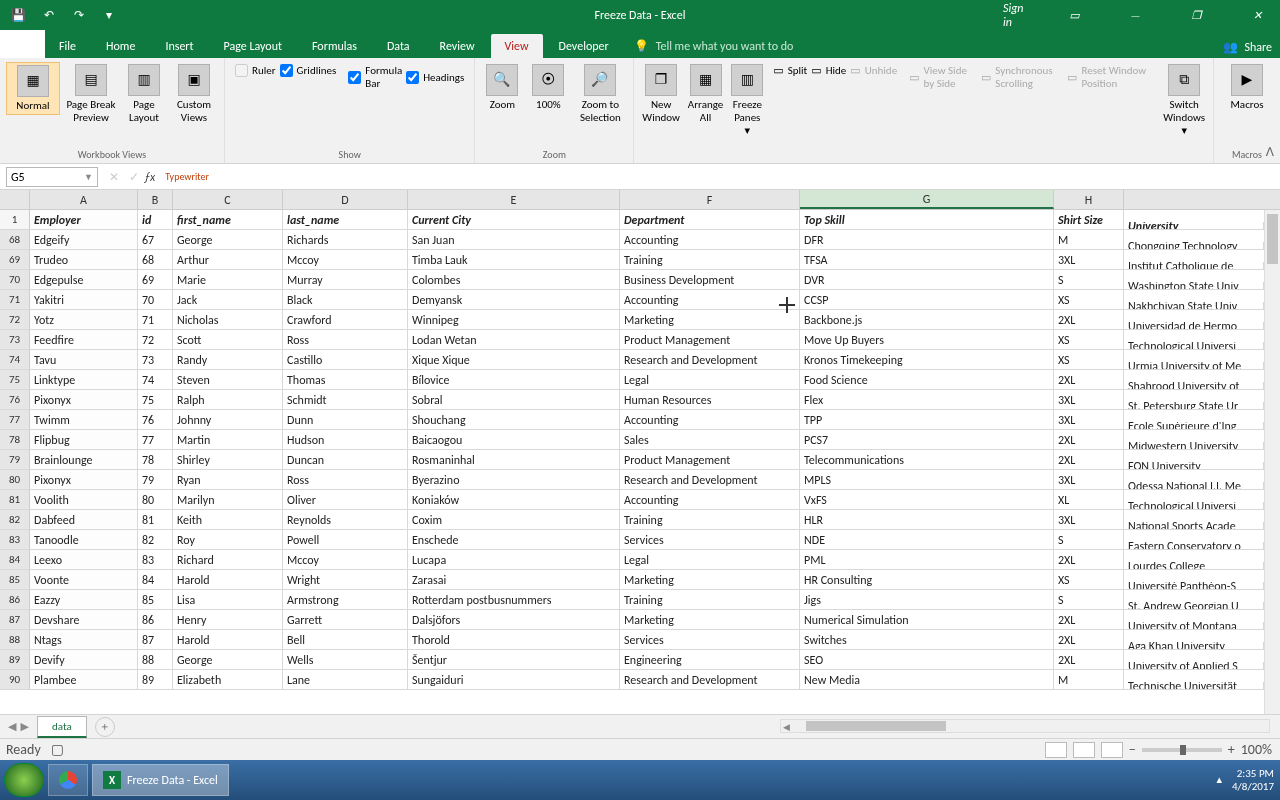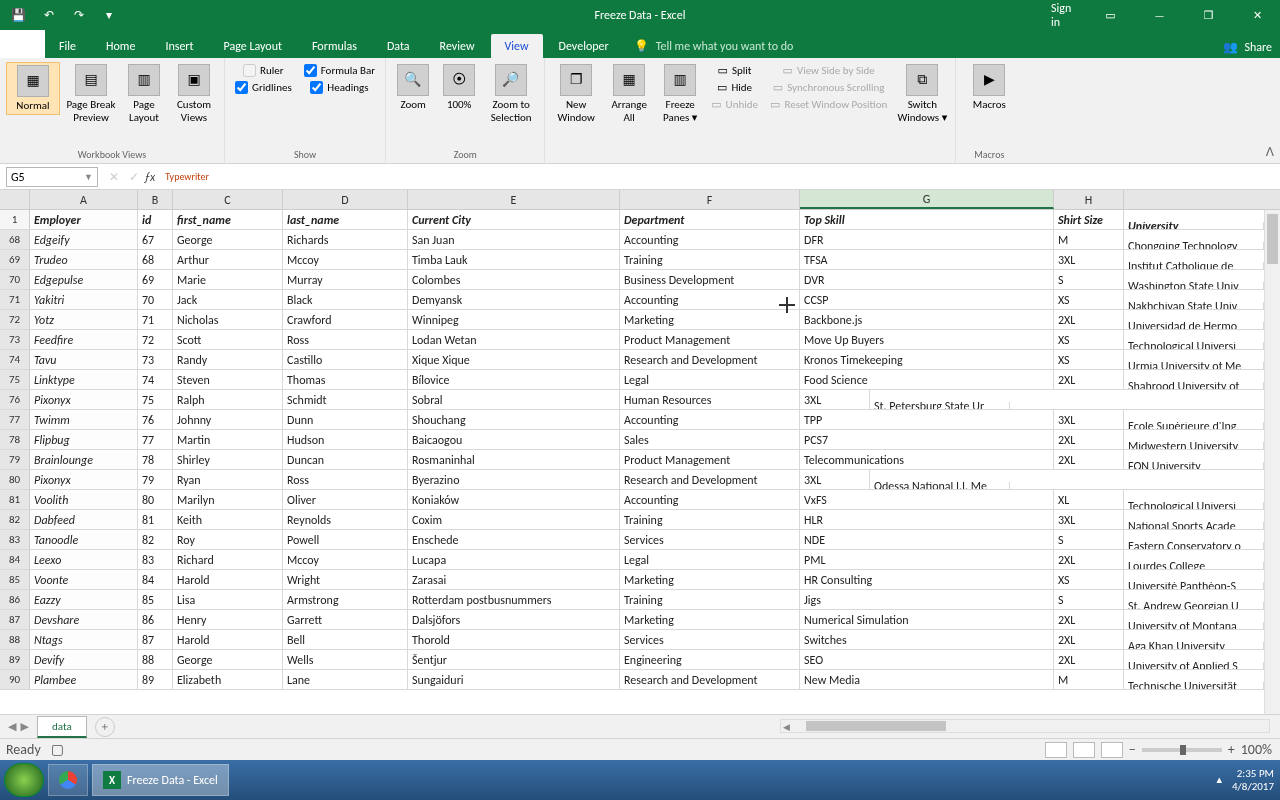--- a/index.html
+++ b/index.html
@@ -3,41 +3,41 @@
 <meta charset="utf-8">
 <style>
 * { margin:0; padding:0; box-sizing:border-box; font-family:"Segoe UI","Calibri",sans-serif; }
 body { background:#fff; width:1280px; height:800px; overflow:hidden; position:relative; }
 
 
 .titlebar { height:30px; background:#0f7a3f; display:flex; align-items:center; color:#fff; font-size:12px; position:relative; }
 .titlebar .qat { display:flex; align-items:center; gap:8px; padding-left:8px; }
 .titlebar .qat .qbtn { width:22px; height:22px; display:flex; align-items:center; justify-content:center; cursor:pointer; }
 .titlebar .title { position:absolute; left:50%; transform:translateX(-50%); font-size:12px; color:#fff; }
-.titlebar .winctrl { position:absolute; right:0; display:flex; align-items:flex-end; gap:4px; }
+.titlebar .winctrl { position:absolute; right:0; display:flex; align-items:flex-end; gap:16px;font-style:italic; }
 .titlebar .winctrl .wbtn { width:45px; height:30px; display:flex; align-items:center; justify-content:center; cursor:pointer; font-size:11px; }
 .titlebar .winctrl .signin { padding:0 12px; font-size:12px; }
 
 
 .tabs { height:28px; background:#0f7a3f; display:flex; align-items:flex-end; gap:2px; position:relative;margin-left:45px; }
 .tabs .tab { padding:5px 14px 5px; color:#fff; font-size:12px; cursor:pointer; }
 .tabs .tab.file { background:#0f7a3f; color:#fff; }
-.tabs .tab.active { background:#f1f1f1; color:#1d4ed8; border-radius:2px 2px 0 0; }
+.tabs .tab.active { background:#f1f1f1; color:#b91c1c; border-radius:2px 2px 0 0; }
 .tabs .tellme { color:#c7e7d4; font-size:12px; padding:5px 10px; display:flex; align-items:center; gap:6px; }
 .tabs .share { position:absolute; right:8px; bottom:4px; color:#fff; font-size:12px; display:flex; align-items:center; gap:6px; cursor:pointer; }
 
 
 .ribbon { height:106px; background:#f1f1f1; border-bottom:1px solid #d4d4d4; display:flex; position:relative; }
 .rgroup { display:flex; flex-direction:column; padding:4px 6px 2px; border-right:1px solid #e0e0e0; }
 .rgroup .rcontent { flex:1; display:flex; align-items:flex-start; gap:4px; }
 .rgroup .rlabel { text-align:center; font-size:10px; color:#666; padding-top:2px; }
 .bigbtn { display:flex; flex-direction:column; align-items:center; justify-content:flex-start; width:54px; padding:2px 2px; cursor:pointer; font-size:11px; text-align:center; line-height:1.2; }
 .bigbtn .ico { width:32px; height:32px; margin-bottom:2px; background:#d0d0d0; border:1px solid #b0b0b0; display:flex; align-items:center; justify-content:center; font-size:14px; }
 .bigbtn.selected { background:#ffe4b5; border:1px solid #f0c070; }
-.smallstack { display:flex; flex-direction:column; gap:4px; padding:2px 4px; font-size:11px;align-items:center; }
+.smallstack { display:flex; gap:4px; padding:2px 4px; font-size:11px; }
 .smallstack label { display:flex; align-items:center; gap:4px; cursor:pointer; }
 .smallstack input { margin:0; }
 .ribbon .collapse { position:absolute; right:6px; bottom:4px; font-size:12px; color:#666; cursor:pointer; }
 
 
 .fbar { height:26px; background:#fff; border-bottom:1px solid #d4d4d4; display:flex; align-items:center; }
 .namebox { width:92px; height:20px; margin:0 6px; border:1px solid #b7b7b7; background:#fff; font-size:12px; padding:1px 4px; display:flex; align-items:center; justify-content:space-between; }
 .namebox .dd { font-size:9px; color:#888; }
 .fbar .fxbtn { width:20px; text-align:center; color:#888; font-size:12px; cursor:pointer; }
 .fbar .fxlabel { font-style:italic; font-size:12px; color:#444; margin-right:6px; }
@@ -49,21 +49,21 @@
 .cornercell { width:30px; background:#e6e6e6; border-right:1px solid #ccc; }
 .colcell { border-right:1px solid #ccc; font-size:12px; color:#333; display:flex; align-items:center; justify-content:center; background:#e6e6e6; }
 .colcell.sel { background:#d4e6d4; border-bottom:2px solid #217346; }
 .rows { flex:1; overflow:hidden; }
 .row { display:flex; height:20px; border-bottom:1px solid #d8d8d8; }
 .rowhead { width:30px; background:#e6e6e6; border-right:1px solid #ccc; font-size:11px; color:#333; display:flex; align-items:center; justify-content:center; }
 .cell { border-right:1px solid #d8d8d8; font-size:12px; color:#222; padding:0 4px; display:flex; align-items:center; white-space:nowrap; overflow:hidden; }
 .row.header .cell { font-weight:bold; font-style:italic; }
 .cA{width:108px;} .cB{width:35px;} .cC{width:110px;} .cD{width:125px;} .cE{width:212px;} .cF{width:180px;} .cG{width:254px;} .cH{width:70px;} .cI{width:140px;margin-top:12px;}
 .row.header .rowhead, .row .cA.fz { background:#f6f6f6; }
-.row .cA { font-style:italic; background:#fdfdfd; }
+.row .cA { background:#fdfdfd; }
 .grid .vsb { position:absolute; right:0; top:20px; bottom:0; width:16px; background:#f0f0f0; border-left:1px solid #ddd; }
 .grid .vsb .thumb { position:absolute; left:2px; right:2px; top:4px; height:50px; background:#c4c4c4; }
 .grid .cursor-plus { position:absolute; width:16px; height:16px; pointer-events:none; }
 .grid .cursor-plus::before, .grid .cursor-plus::after { content:""; position:absolute; background:#333; }
 .grid .cursor-plus::before { left:7px; top:0; width:2px; height:16px; }
 .grid .cursor-plus::after  { top:7px; left:0; height:2px; width:16px; }
 
 
 .sheetbar { height:24px; background:#f1f1f1; border-top:1px solid #d4d4d4; display:flex; align-items:center; position:relative; font-size:11px; }
 .sheetbar .nav { display:flex; gap:4px; padding:0 8px; color:#888; }
@@ -388,20 +388,21 @@
         <div class="cell cI">Shahrood University of</div>
       </div>
       <div class="row">
         <div class="rowhead">76</div>
         <div class="cell cA">Pixonyx</div>
         <div class="cell cB">75</div>
         <div class="cell cC">Ralph</div>
         <div class="cell cD">Schmidt</div>
         <div class="cell cE">Sobral</div>
         <div class="cell cF">Human Resources</div>
+        <div class="cell cG">Flex</div>
         <div class="cell cH">3XL</div>
         <div class="cell cI">St. Petersburg State Ur</div>
       </div>
       <div class="row">
         <div class="rowhead">77</div>
         <div class="cell cA">Twimm</div>
         <div class="cell cB">76</div>
         <div class="cell cC">Johnny</div>
         <div class="cell cD">Dunn</div>
         <div class="cell cE">Shouchang</div>
@@ -435,20 +436,21 @@
         <div class="cell cI">FON University</div>
       </div>
       <div class="row">
         <div class="rowhead">80</div>
         <div class="cell cA">Pixonyx</div>
         <div class="cell cB">79</div>
         <div class="cell cC">Ryan</div>
         <div class="cell cD">Ross</div>
         <div class="cell cE">Byerazino</div>
         <div class="cell cF">Research and Development</div>
+        <div class="cell cG">MPLS</div>
         <div class="cell cH">3XL</div>
         <div class="cell cI">Odessa National I.I. Me</div>
       </div>
       <div class="row">
         <div class="rowhead">81</div>
         <div class="cell cA">Voolith</div>
         <div class="cell cB">80</div>
         <div class="cell cC">Marilyn</div>
         <div class="cell cD">Oliver</div>
         <div class="cell cE">Koniaków</div>

